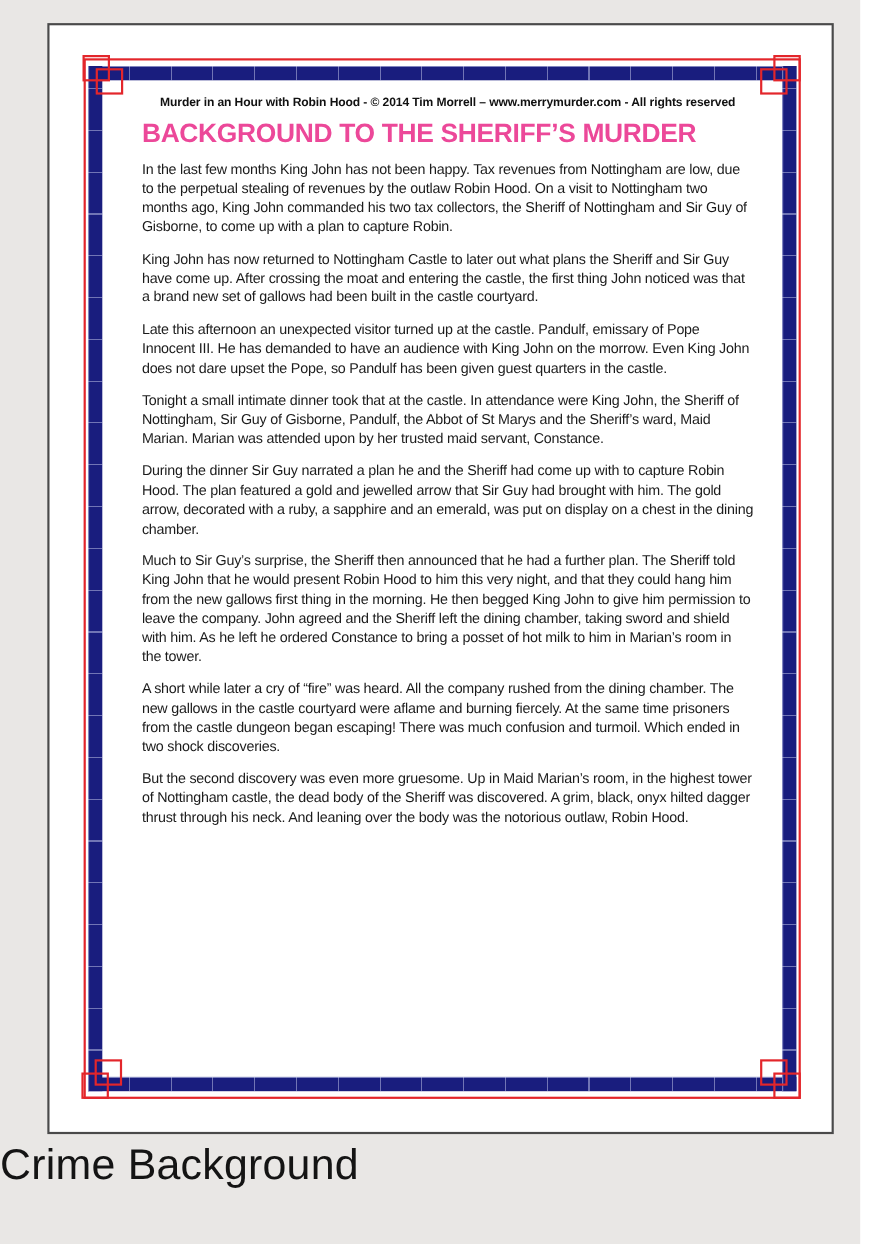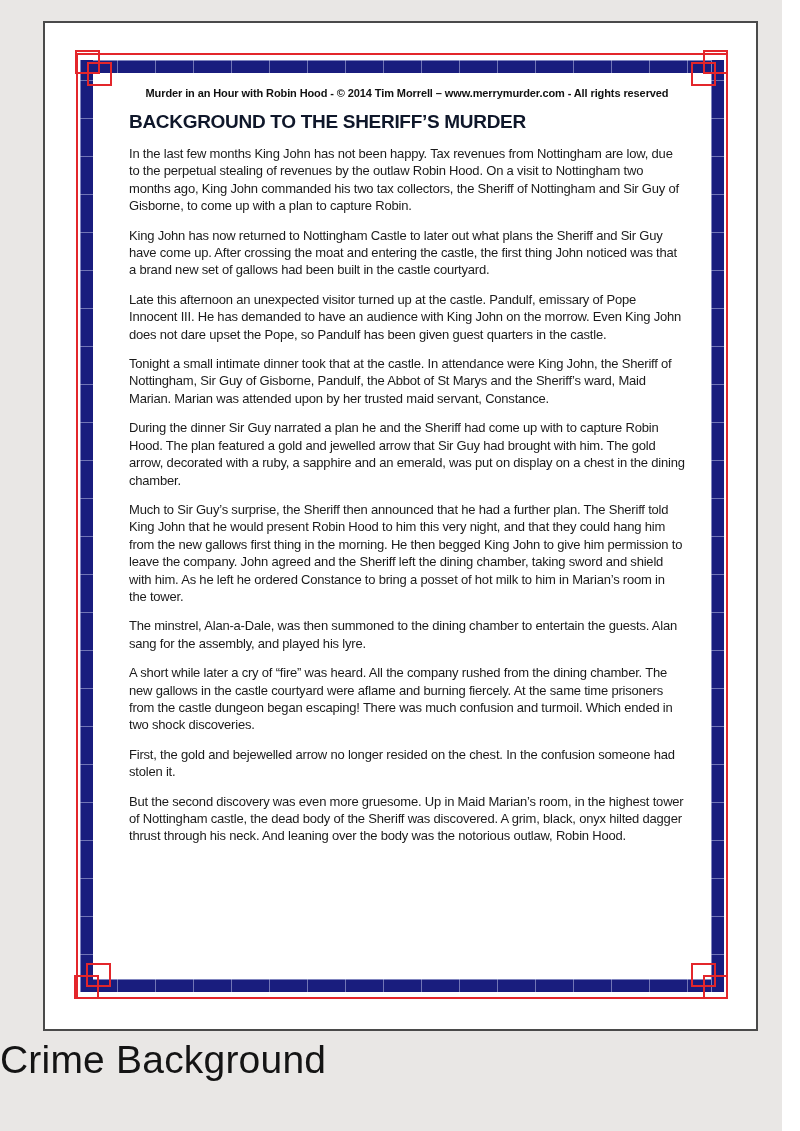--- a/index.html
+++ b/index.html
@@ -93,26 +93,26 @@
   .doc-header {
     text-align: center;
     font-weight: bold;
     font-size: 11px;
     line-height: 13px;
     letter-spacing: -0.1px;
     margin: 0 0 11px 0;
     color: #111;
   }
   .doc-title {
-    font-size: 19px;
+    font-size: 24px;
     font-weight: bold;
     line-height: 22px;
     letter-spacing: -0.3px;
     margin: 0 0 12px 0;
-    color: #0f172a;
+    color: #ec4899;
   }
   .content p {
     font-size: 13px;
     line-height: 17.4px;
     letter-spacing: -0.2px;
     margin: 0 0 12px 0;
   }
   .caption {
     position: absolute;
     left: 0;
@@ -150,21 +150,19 @@
 
     <div class="content">
       <div class="doc-header">Murder in an Hour with Robin Hood - © 2014 Tim Morrell – www.merrymurder.com - All rights reserved</div>
       <h1 class="doc-title">BACKGROUND TO THE SHERIFF’S MURDER</h1>
       <p>In the last few months King John has not been happy. Tax revenues from Nottingham are low, due to the perpetual stealing of revenues by the outlaw Robin Hood. On a visit to Nottingham two months ago, King John commanded his two tax collectors, the Sheriff of Nottingham and Sir Guy of Gisborne, to come up with a plan to capture Robin.</p>
       <p>King John has now returned to Nottingham Castle to later out what plans the Sheriff and Sir Guy have come up. After crossing the moat and entering the castle, the first thing John noticed was that a brand new set of gallows had been built in the castle courtyard.</p>
       <p>Late this afternoon an unexpected visitor turned up at the castle. Pandulf, emissary of Pope Innocent III. He has demanded to have an audience with King John on the morrow. Even King John does not dare upset the Pope, so Pandulf has been given guest quarters in the castle.</p>
       <p>Tonight a small intimate dinner took that at the castle. In attendance were King John, the Sheriff of Nottingham, Sir Guy of Gisborne, Pandulf, the Abbot of St Marys and the Sheriff’s ward, Maid Marian. Marian was attended upon by her trusted maid servant, Constance.</p>
       <p>During the dinner Sir Guy narrated a plan he and the Sheriff had come up with to capture Robin Hood. The plan featured a gold and jewelled arrow that Sir Guy had brought with him. The gold arrow, decorated with a ruby, a sapphire and an emerald, was put on display on a chest in the dining chamber.</p>
       <p>Much to Sir Guy’s surprise, the Sheriff then announced that he had a further plan. The Sheriff told King John that he would present Robin Hood to him this very night, and that they could hang him from the new gallows first thing in the morning. He then begged King John to give him permission to leave the company. John agreed and the Sheriff left the dining chamber, taking sword and shield with him. As he left he ordered Constance to bring a posset of hot milk to him in Marian’s room in the tower.</p>
-      <p>The minstrel, Alan-a-Dale, was then summoned to the dining chamber to entertain the guests. Alan sang for the assembly, and played his lyre.</p>
       <p>A short while later a cry of “fire” was heard. All the company rushed from the dining chamber. The new gallows in the castle courtyard were aflame and burning fiercely. At the same time prisoners from the castle dungeon began escaping! There was much confusion and turmoil. Which ended in two shock discoveries.</p>
-      <p>First, the gold and bejewelled arrow no longer resided on the chest. In the confusion someone had stolen it.</p>
       <p>But the second discovery was even more gruesome. Up in Maid Marian’s room, in the highest tower of Nottingham castle, the dead body of the Sheriff was discovered. A grim, black, onyx hilted dagger thrust through his neck. And leaning over the body was the notorious outlaw, Robin Hood.</p>
     </div>
   </div>
 
   <div class="caption">Crime Background</div>
 </div>
 
 </body></html>

